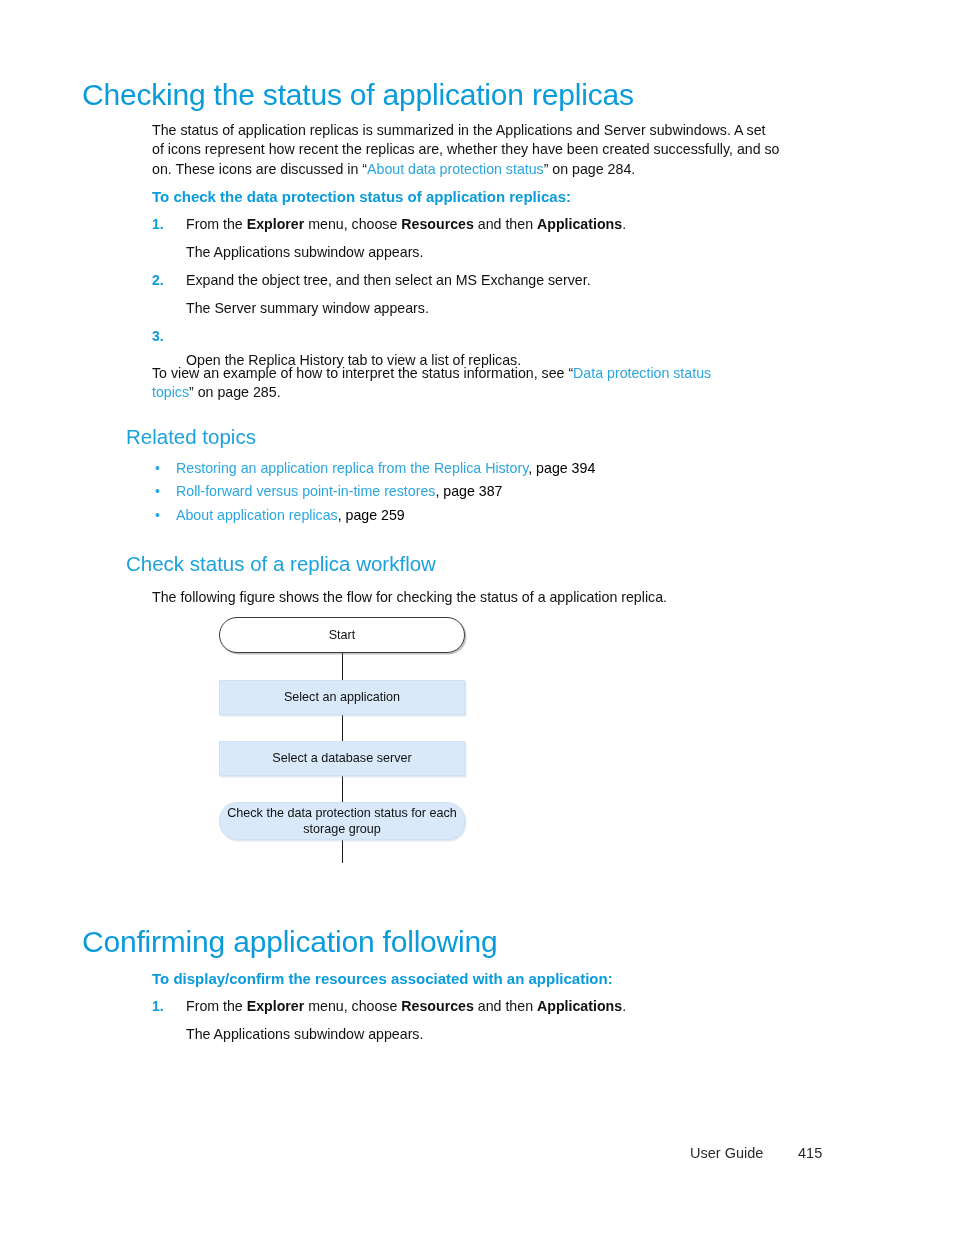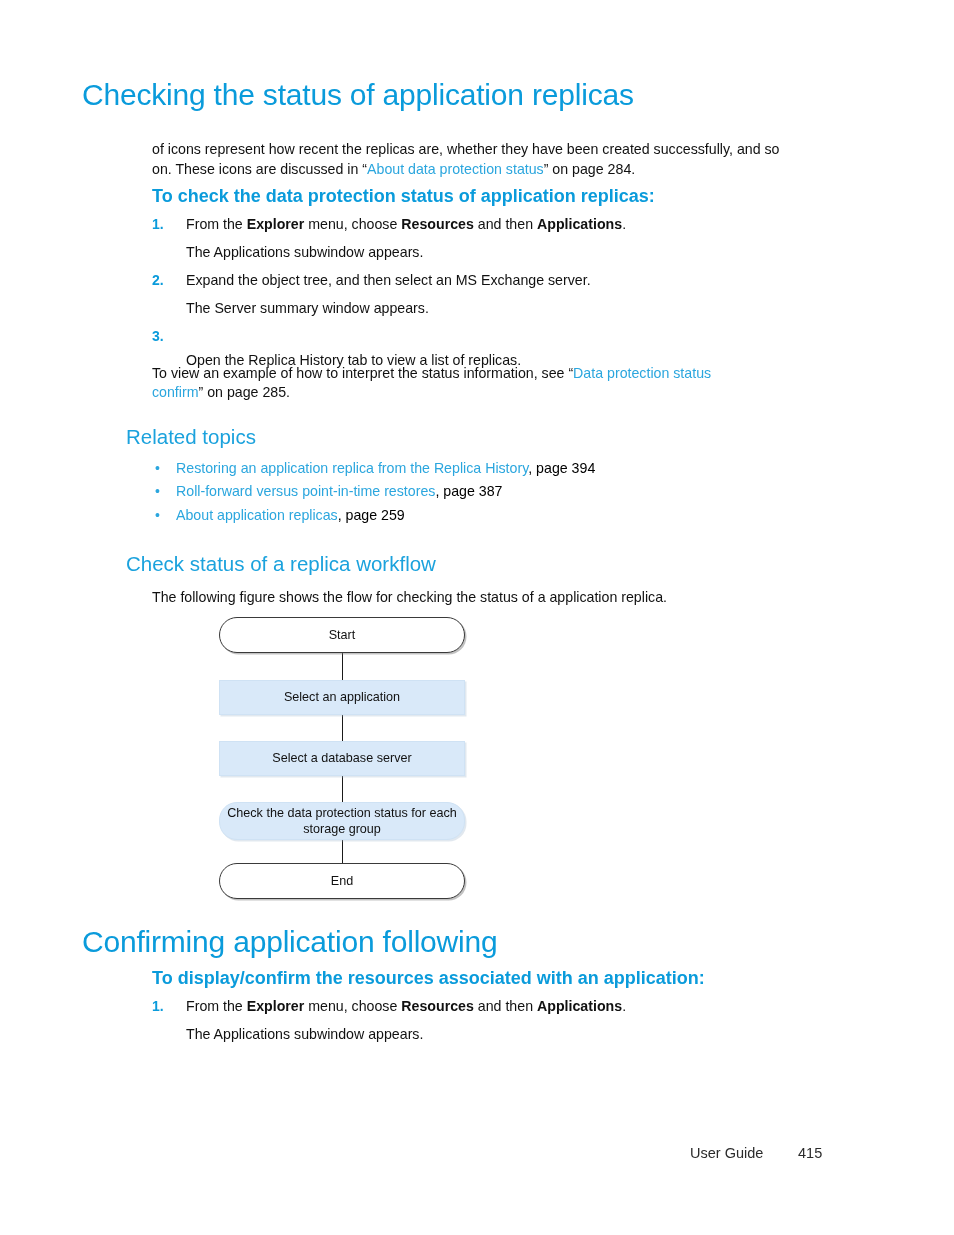--- a/index.html
+++ b/index.html
@@ -42,21 +42,21 @@
     font-weight: 400;
     letter-spacing: 0px;
     line-height: 24px;
     white-space: nowrap;
     margin-left: 44px;
   }
   .h3blue {
     position: absolute;
     left: 152px;
     color: #0a9bdb;
-    font-size: 18px;
+    font-size: 15px;
     font-weight: bold;
     line-height: 17px;
     white-space: nowrap;
   }
 
   
   .body {
     position: absolute;
     font-size: 14.2px;
     line-height: 19.3px;
@@ -157,21 +157,21 @@
   .footer-page { left: 798px; }
 </style>
 </head>
 <body>
 
 <div class="page">
 
   <div class="h1" style="top:78px;">Checking the status of application replicas</div>
 
   <div class="body" style="left:152px; top:121px; width:700px;">
-    <br>
+    <span>The status of application replicas is summarized in the Applications and Server subwindows. A set</span><br>
     <span>of icons represent how recent the replicas are, whether they have been created successfully, and so</span><br>
     <span>on. These icons are discussed in “</span><span class="lnk">About data protection status</span><span>” on page 284.</span>
   </div>
 
   <div class="h3blue" style="top:188px;">To check the data protection status of application replicas:</div>
 
   <div class="stepnum" style="top:215px;">1.</div>
   <div class="steptxt" style="top:215px;">
     <span>From the </span><b>Explorer</b><span> menu, choose </span><b>Resources</b><span> and then </span><b>Applications</b><span>.</span>
   </div>
@@ -179,21 +179,21 @@
 
   <div class="stepnum" style="top:271px;">2.</div>
   <div class="steptxt" style="top:271px;">Expand the object tree, and then select an MS Exchange server.</div>
   <div class="steptxt" style="top:299px;">The Server summary window appears.</div>
 
   <div class="stepnum" style="top:327px;">3.</div>
   <div class="steptxt" style="top:327px;margin-top:24px;">Open the Replica History tab to view a list of replicas.</div>
 
   <div class="body" style="left:152px; top:364px; width:700px;">
     <span>To view an example of how to interpret the status information, see “</span><span class="lnk">Data protection status</span><br>
-    <span class="lnk">confirm</span><span>” on page 285.</span>
+    <span class="lnk">topics</span><span>” on page 285.</span>
   </div>
 
   <div class="h2" style="top:425px;">Related topics</div>
 
   <div class="bulletdot" style="top:459px;">•</div>
   <div class="bullettxt" style="top:459px;">
     <span class="lnk">Restoring an application replica from the Replica History</span><span>, page 394</span>
   </div>
 
   <div class="bulletdot" style="top:482px;">•</div>
@@ -226,23 +226,20 @@
     </div>
 
     <div class="flow-node process" style="top:124px;">
       <span>Select a database server</span>
     </div>
 
     <div class="flow-node process tall" style="top:185px;">
       <span style="padding:0 6px;">Check the data protection status for each storage group</span>
     </div>
 
-    <div class="flow-node terminator" style="top:246px;">
-      <span>End</span>
-    </div>
 
   </div>
 
   <div class="h1" style="top:925px;">Confirming application following</div>
 
   <div class="h3blue" style="top:970px;">To display/confirm the resources associated with an application:</div>
 
   <div class="stepnum" style="top:997px;">1.</div>
   <div class="steptxt" style="top:997px;">
     <span>From the </span><b>Explorer</b><span> menu, choose </span><b>Resources</b><span> and then </span><b>Applications</b><span>.</span>

